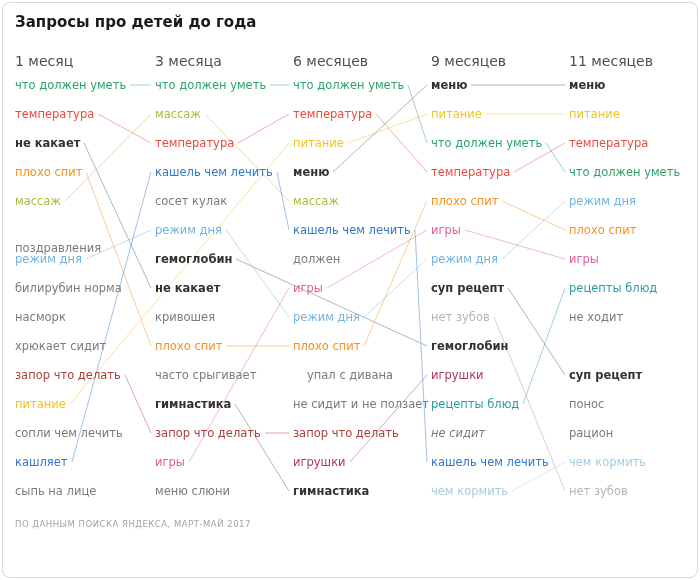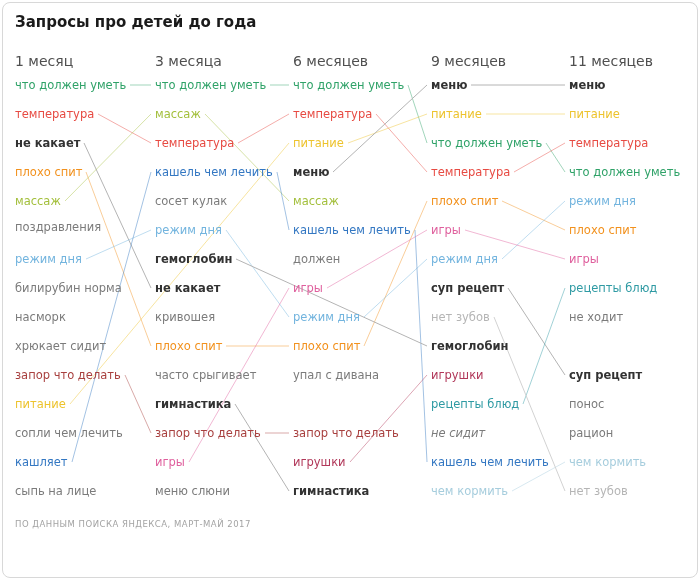--- a/index.html
+++ b/index.html
@@ -79,21 +79,21 @@
     <line x1="494" y1="317" x2="565" y2="491" stroke="#d2d2d2" stroke-opacity="1" stroke-width="1"></line>
   </svg>
 
 <div id="labels">
     <div class="col-header" style="left: 15px; top: 53px;">1 месяц</div>
     <div class="item" style="left: 15px; top: 78px; color: rgb(47, 162, 104);">что должен уметь</div>
     <div class="item" style="left: 15px; top: 107px; color: rgb(231, 74, 66);">температура</div>
     <div class="item bold" style="left: 15px; top: 136px; color: rgb(50, 50, 50);">не какает</div>
     <div class="item" style="left: 15px; top: 165px; color: rgb(242, 145, 29);">плохо спит</div>
     <div class="item" style="left: 15px; top: 194px; color: rgb(163, 191, 59);">массаж</div>
-    <div class="item" style="left: 15px; top: 220px; color: rgb(123, 123, 123);">поздравления</div>
+    <div class="item" style="left: 15px; top: 241px; color: rgb(123, 123, 123);">поздравления</div>
     <div class="item" style="left: 15px; top: 252px; color: rgb(114, 180, 222);">режим дня</div>
     <div class="item" style="left: 15px; top: 281px; color: rgb(123, 123, 123);">билирубин норма</div>
     <div class="item" style="left: 15px; top: 310px; color: rgb(123, 123, 123);">насморк</div>
     <div class="item" style="left: 15px; top: 339px; color: rgb(123, 123, 123);">хрюкает сидит</div>
     <div class="item" style="left: 15px; top: 368px; color: rgb(168, 64, 63);">запор что делать</div>
     <div class="item" style="left: 15px; top: 397px; color: rgb(237, 195, 45);">питание</div>
     <div class="item" style="left: 15px; top: 426px; color: rgb(123, 123, 123);">сопли чем лечить</div>
     <div class="item" style="left: 15px; top: 455px; color: rgb(51, 119, 194);">кашляет</div>
     <div class="item" style="left: 15px; top: 484px; color: rgb(123, 123, 123);">сыпь на лице</div>
     <div class="col-header" style="left: 155px; top: 53px;">3 месяца</div>
@@ -116,21 +116,22 @@
     <div class="item" style="left: 293px; top: 78px; color: rgb(47, 162, 104);">что должен уметь</div>
     <div class="item" style="left: 293px; top: 107px; color: rgb(231, 74, 66);">температура</div>
     <div class="item" style="left: 293px; top: 136px; color: rgb(237, 195, 45);">питание</div>
     <div class="item bold" style="left: 293px; top: 165px; color: rgb(50, 50, 50);">меню</div>
     <div class="item" style="left: 293px; top: 194px; color: rgb(163, 191, 59);">массаж</div>
     <div class="item" style="left: 293px; top: 223px; color: rgb(51, 119, 194);">кашель чем лечить</div>
     <div class="item" style="left: 293px; top: 252px; color: rgb(123, 123, 123);">должен</div>
     <div class="item" style="left: 293px; top: 281px; color: rgb(223, 95, 157);">игры</div>
     <div class="item" style="left: 293px; top: 310px; color: rgb(114, 180, 222);">режим дня</div>
     <div class="item" style="left: 293px; top: 339px; color: rgb(242, 145, 29);">плохо спит</div>
-    <div class="item" style="left: 293px; top: 368px; color: rgb(123, 123, 123);">упал с дивана</div>
+    <div class="item" style="left: 307px; top: 368px; color: rgb(123, 123, 123);">упал с дивана</div>
+    <div class="item" style="left: 293px; top: 397px; color: rgb(123, 123, 123);">не сидит и не ползает</div>
     <div class="item" style="left: 293px; top: 426px; color: rgb(168, 64, 63);">запор что делать</div>
     <div class="item" style="left: 293px; top: 455px; color: rgb(177, 55, 89);">игрушки</div>
     <div class="item bold" style="left: 293px; top: 484px; color: rgb(50, 50, 50);">гимнастика</div>
     <div class="col-header" style="left: 431px; top: 53px;">9 месяцев</div>
     <div class="item bold" style="left: 431px; top: 78px; color: rgb(50, 50, 50);">меню</div>
     <div class="item" style="left: 431px; top: 107px; color: rgb(237, 195, 45);">питание</div>
     <div class="item" style="left: 431px; top: 136px; color: rgb(47, 162, 104);">что должен уметь</div>
     <div class="item" style="left: 431px; top: 165px; color: rgb(231, 74, 66);">температура</div>
     <div class="item" style="left: 431px; top: 194px; color: rgb(242, 145, 29);">плохо спит</div>
     <div class="item" style="left: 431px; top: 223px; color: rgb(223, 95, 157);">игры</div>

